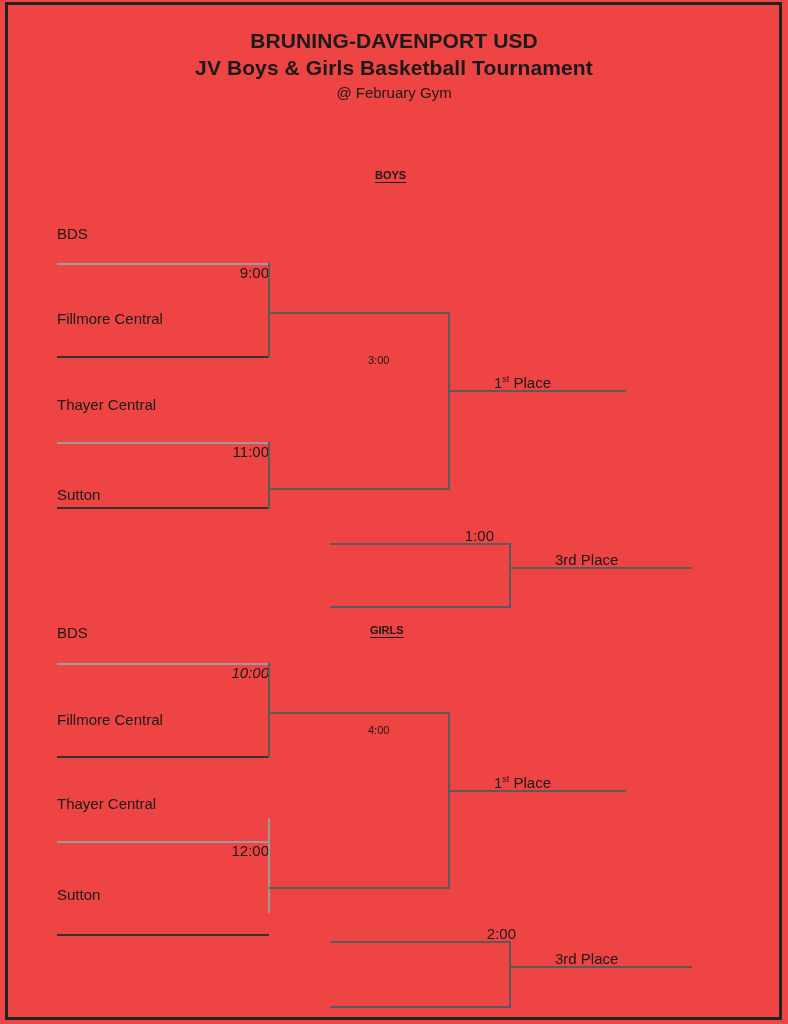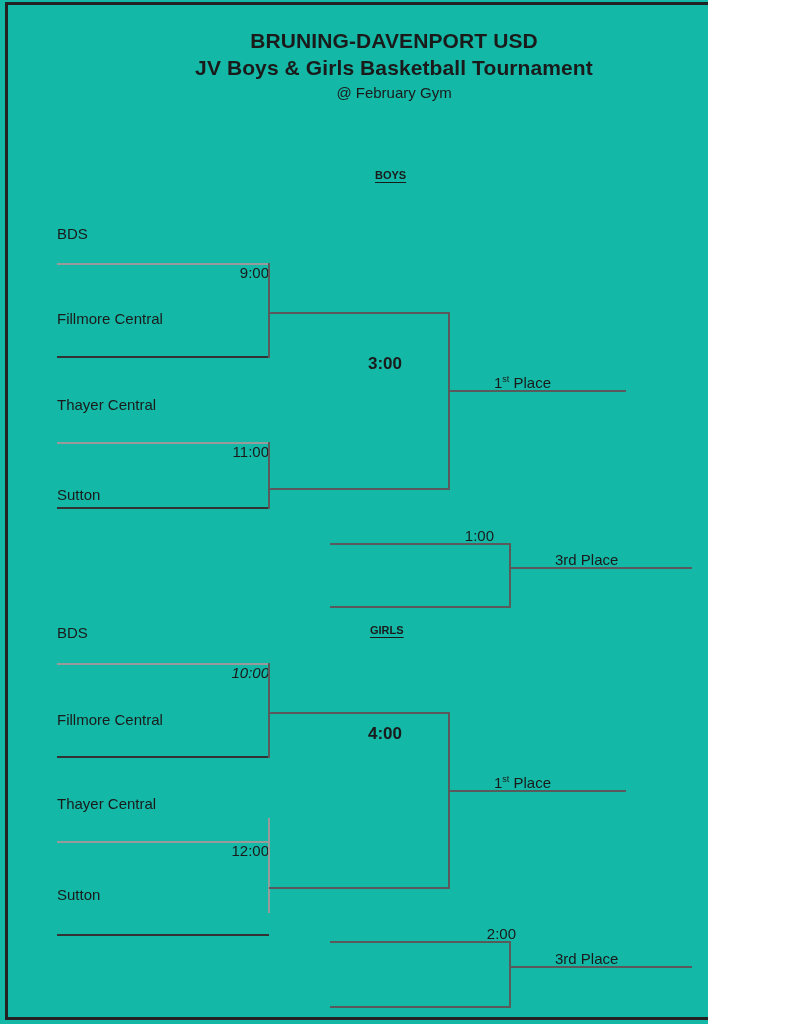--- a/index.html
+++ b/index.html
@@ -8,23 +8,23 @@
     padding: 0;
     background: #ffffff;
   }
   body {
     font-family: "Liberation Sans", sans-serif;
     color: #1a1a1a;
   }
 
   #page {
     position: relative;
-    width: 708px;
+    width: 788px;
     height: 1024px;
-    background: #14b8a6;
+    background: #ef4444;
     overflow: hidden;
   }
 
   
   .page-edge {
     position: absolute;
     background: #222222;
   }
   .edge-top    { left: 5px;  top: 2px;    width: 777px; height: 3px; }
   .edge-left   { left: 5px;  top: 2px;    width: 3px;   height: 1018px; }
@@ -69,21 +69,21 @@
   .heading-girls { left: 370px; top: 624px; }
 
   
   .lbl {
     position: absolute;
     font-size: 15px;
     white-space: nowrap;
   }
   .lbl-seed  { font-size: 15px; }
   .lbl-team  { font-size: 15px; }
-  .lbl-time  { font-size: 17px; text-align: right; font-weight: bold; }
+  .lbl-time  { font-size: 11px; text-align: right; }
   .lbl-place { font-size: 15px; }
 
   .time-right {
     position: absolute;
     font-size: 15px;
     text-align: right;
     white-space: nowrap;
   }
 
   

